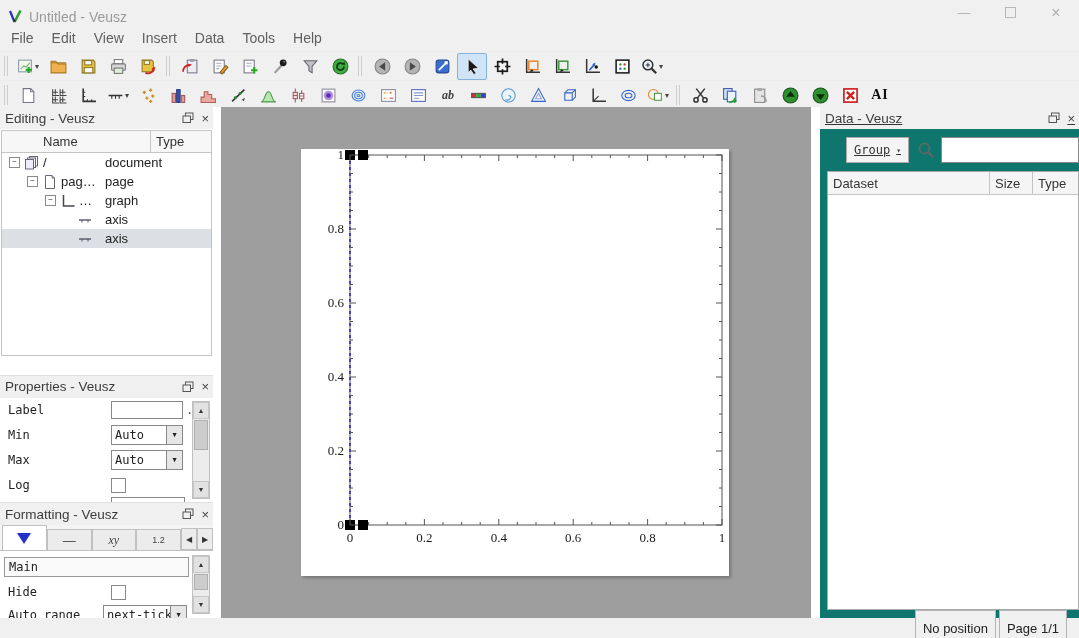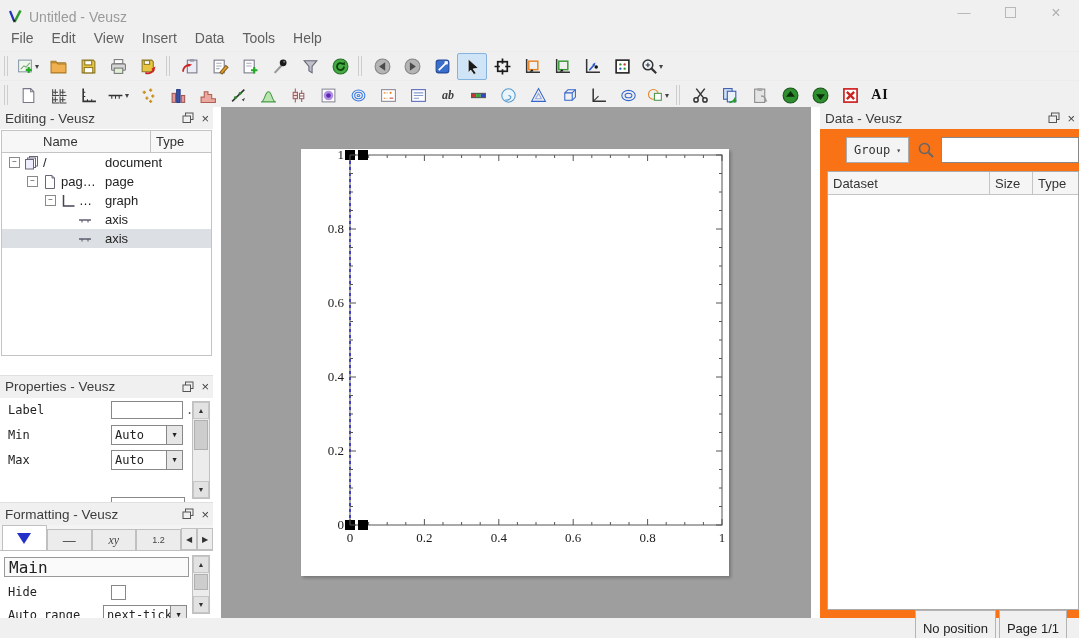--- a/index.html
+++ b/index.html
@@ -22,21 +22,21 @@
   .tbtn.sel{background:#cfe4f7;border-color:#84b4dd;}
   .caret{font-size:8px;color:#444;margin-left:1px;}
   .ab-label{font:italic bold 12px "Liberation Serif",serif;color:#404040;}
   .ai-label{font:bold 14px "Liberation Serif",serif;color:#111;letter-spacing:1px;}
   
   .main{position:absolute;top:107px;left:0;right:0;bottom:20px;display:flex;background:#fff;}
   .leftdock{width:213px;display:flex;flex-direction:column;}
   .gapL{width:8px;background:#fff;}
   .canvas{width:590px;background:#9e9e9e;position:relative;}
   .gapR{width:9px;background:#fff;}
-  .rightdock{width:259px;position:relative;background:#f97316;}
+  .rightdock{width:259px;position:relative;background:#0f766e;text-decoration:underline;}
   
   .panel{position:relative;background:#fff;}
   .dockhead{height:22px;display:flex;align-items:center;background:#f0f0f0;padding:0 4px 0 5px;font-size:13.5px;color:#3c3c3c;}
   .dockbtns{margin-left:auto;display:flex;align-items:center;gap:7px;}
   .dockbtns svg{width:12px;height:12px;}
   .dock-close{font-size:13px;color:#444;line-height:1;}
   
   .cols{display:flex;height:21px;border:1px solid #c4c4c4;background:#f7f7f7;margin:1px 1px 0 1px;font-size:13px;color:#333;}
   .colname{width:107px;border-right:1px solid #c4c4c4;display:flex;align-items:center;padding-left:5px;margin-left:36px;}
   .coltype{flex:1;display:flex;align-items:center;padding-left:5px;}
@@ -62,21 +62,21 @@
   .sfill{flex:1;}
   
   .ftabs{height:25px;display:flex;align-items:flex-end;padding-left:2px;border-bottom:1px solid #c0c0c0;background:#f4f4f4;}
   .ftab{width:43px;height:20px;border:1px solid #c0c0c0;border-bottom:none;display:flex;align-items:center;justify-content:center;background:#ececec;color:#444;}
   .ftab.sel{height:24px;background:#fff;}
   .tri-blue{width:0;height:0;border-left:7px solid transparent;border-right:7px solid transparent;border-top:11px solid #2431c8;}
   .ftab .xy{font:italic 12px "Liberation Serif",serif;}
   .ftab .t12{font-size:9px;}
   .tabarrows{margin-left:auto;display:flex;}
   .tabarr{width:14px;height:20px;display:flex;align-items:center;justify-content:center;font-size:8px;color:#333;border:1px solid #c0c0c0;background:#ececec;}
-  .mainbox{margin:6px 24px 4px 4px;height:18px;border:1px solid #999;background:#fafafa;display:flex;align-items:center;padding-left:4px;font-family:"DejaVu Sans Mono","Liberation Mono",monospace;font-size:16px;color:#222;}
+  .mainbox{margin:6px 24px 4px 4px;height:18px;border:1px solid #999;background:#fafafa;display:flex;align-items:center;padding-left:4px;font-family:"DejaVu Sans Mono","Liberation Mono",monospace;font-size:12px;color:#222;}
   
   .page{position:absolute;left:80px;top:42px;width:428px;height:427px;background:#fff;box-shadow:2px 2px 3px rgba(0,0,0,.25);}
   
   .datatools{display:flex;align-items:center;margin:8px 0 0 26px;}
   .groupbtn{width:78px;height:24px;border:1px solid #aaa;background:#f4f4f4;display:flex;align-items:center;justify-content:center;gap:5px;font-family:"DejaVu Sans Mono","Liberation Mono",monospace;font-size:12px;color:#333;}
   .searchwrap{margin-left:8px;display:flex;align-items:center;}
   .searchinput{margin-left:6px;width:132px;height:22px;border:1px solid #888;background:#fff;}
   .datatable{position:absolute;left:7px;right:0;top:64px;bottom:8px;border:1px solid #aaa;background:#fff;}
   .dhead{display:flex;height:22px;background:#f5f5f5;border-bottom:1px solid #c4c4c4;font-size:13px;color:#333;}
   .dhead>div{display:flex;align-items:center;padding-left:5px;border-right:1px solid #c4c4c4;}
@@ -564,20 +564,24 @@
             <span class="ctext">Auto</span>
             <span class="carr">▼</span>
           </span>
       </div>
       <div class="prow">
         <span class="plabel">Max</span>
         <span class="combo">
             <span class="ctext">Auto</span>
             <span class="carr">▼</span>
           </span>
+      </div>
+      <div class="prow">
+        <span class="plabel">Log</span>
+        <span class="checkbox"></span>
       </div>
       <div style="position:absolute;left:111px;bottom:0;width:72px;height:4px;border:1px solid #888;border-bottom:none;background:#fff;"></div>
       <div class="vscroll" style="top:25px;bottom:3px;">
         <div class="sbtn">▲</div>
         <div class="sthumb"></div>
         <div class="sfill"></div>
         <div class="sbtn">▼</div>
       </div>
     </div>
 

